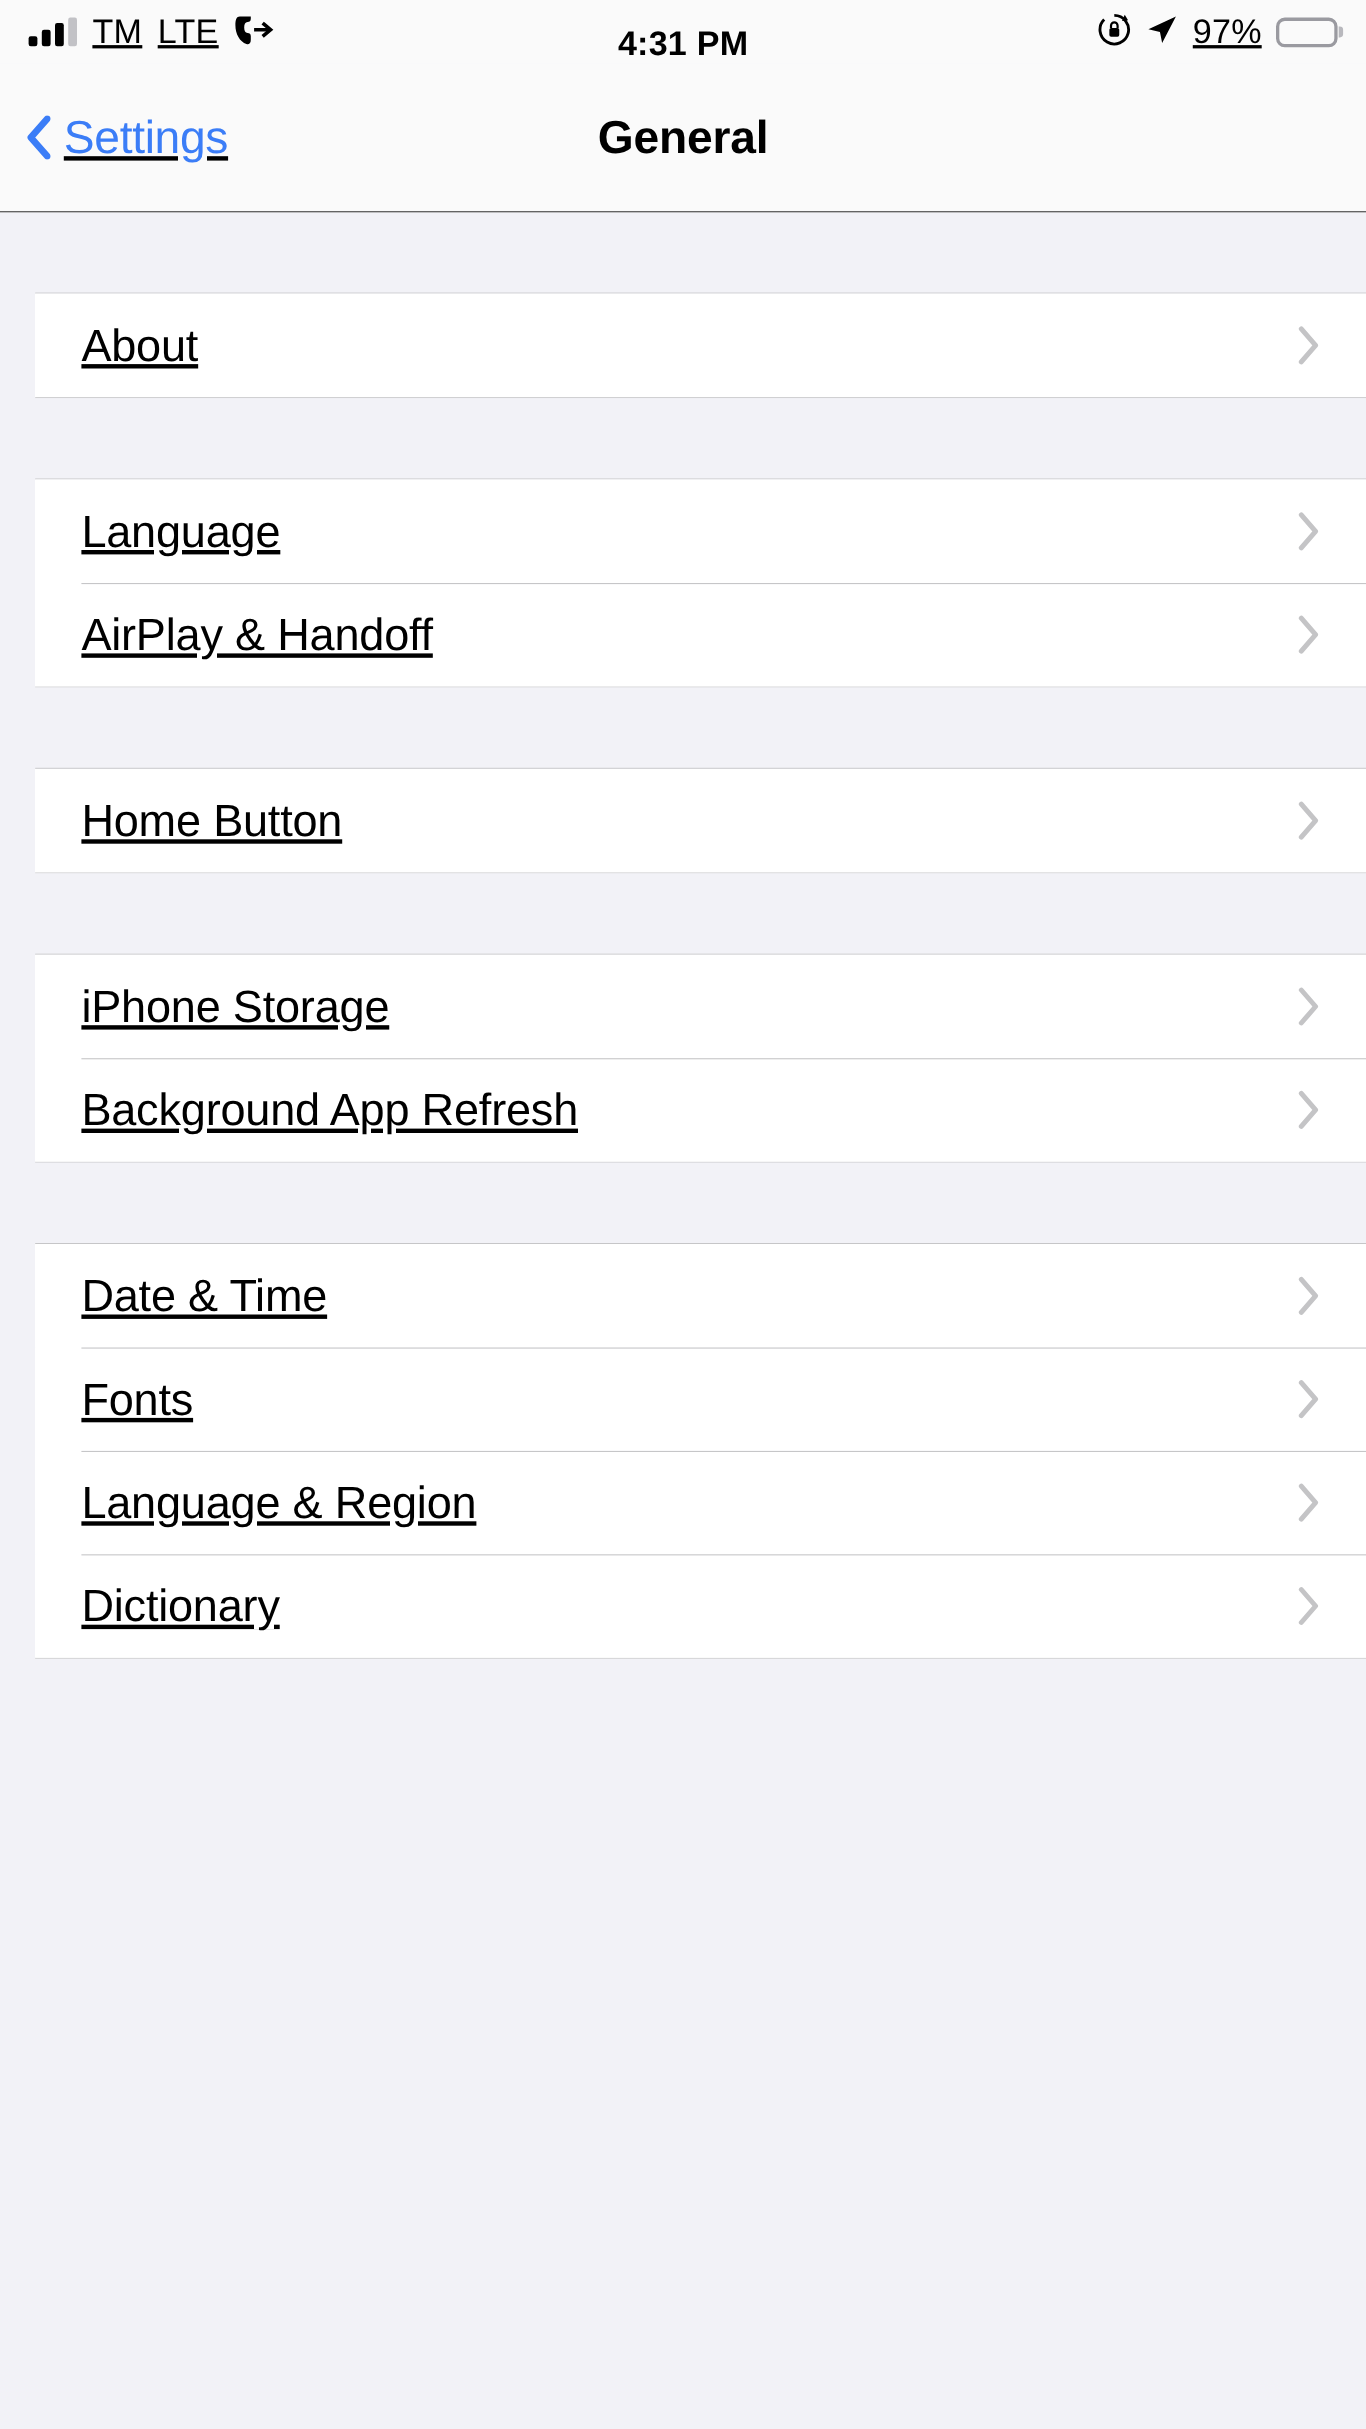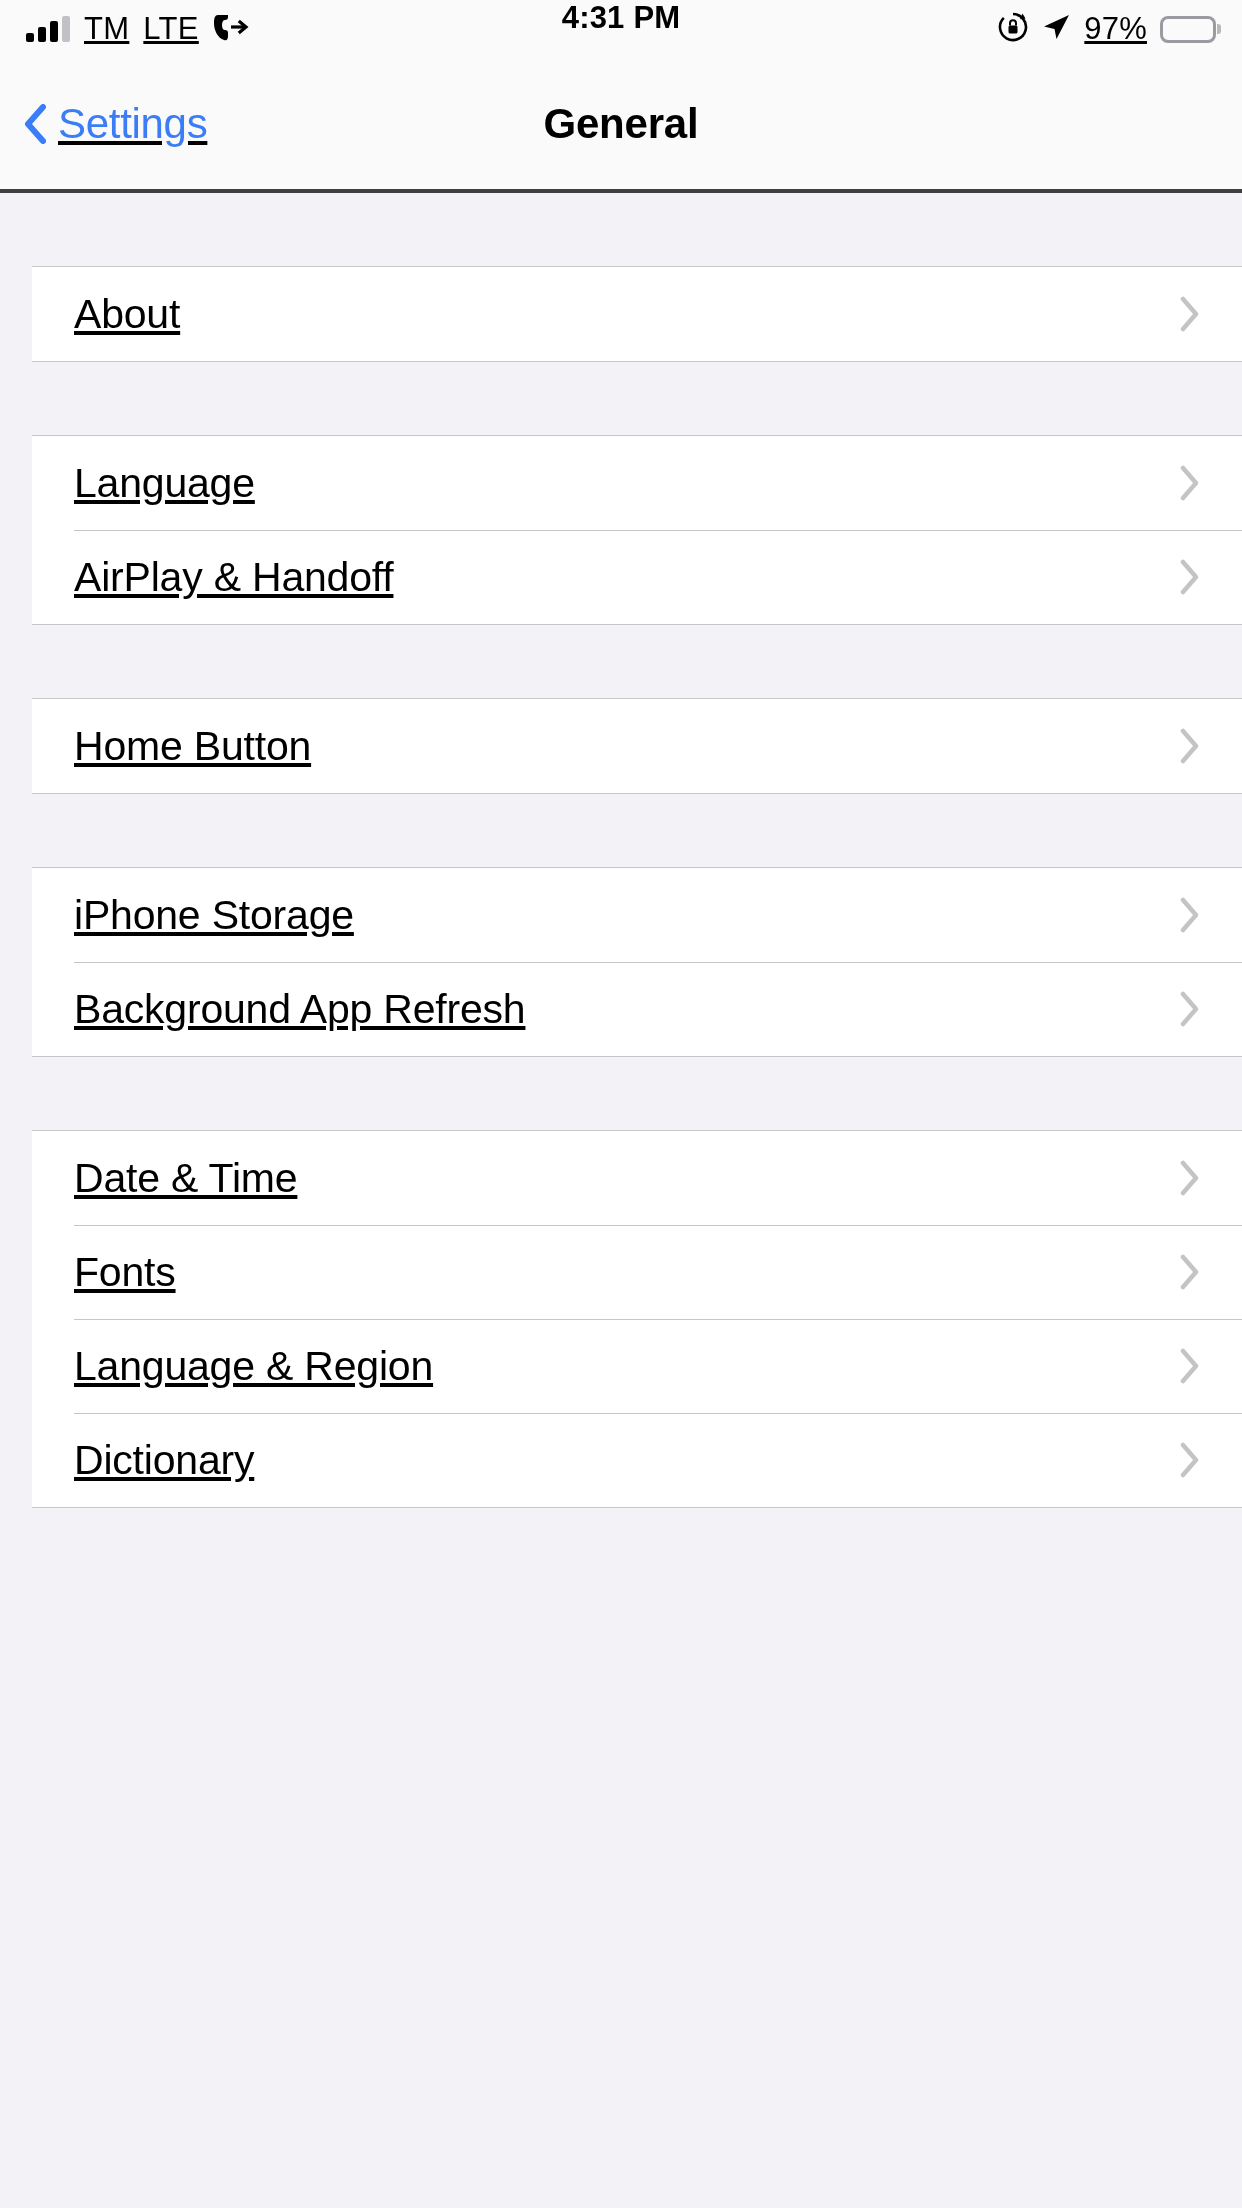--- a/index.html
+++ b/index.html
@@ -37,21 +37,21 @@
     display: flex;
     align-items: center;
     gap: 14px;
   }
   .status-center {
     position: absolute;
     left: 0; right: 0;
     top: 0;
     height: 58px;
     display: flex;
-    align-items: flex-start;
+    align-items: flex-end;
     justify-content: center;
     pointer-events: none;
   }
   .status-right {
     margin-left: auto;
     display: flex;
     align-items: center;
     gap: 13px;
     text-align: center;
   }
@@ -113,21 +113,21 @@
     height: 10px;
     background: #B8B8BD;
     border-radius: 0 3px 3px 0;
   }
 
   
   .nav-bar {
     position: relative;
     height: 135px;
     background: #FAFAFA;
-    border-bottom: 4px solid #404040;
+    border-bottom: 1px solid #404040;
     display: flex;
     align-items: center;
   }
   .back-button {
     display: flex;
     align-items: center;
     gap: 12px;
     padding-left: 24px;
     cursor: pointer;
   }

